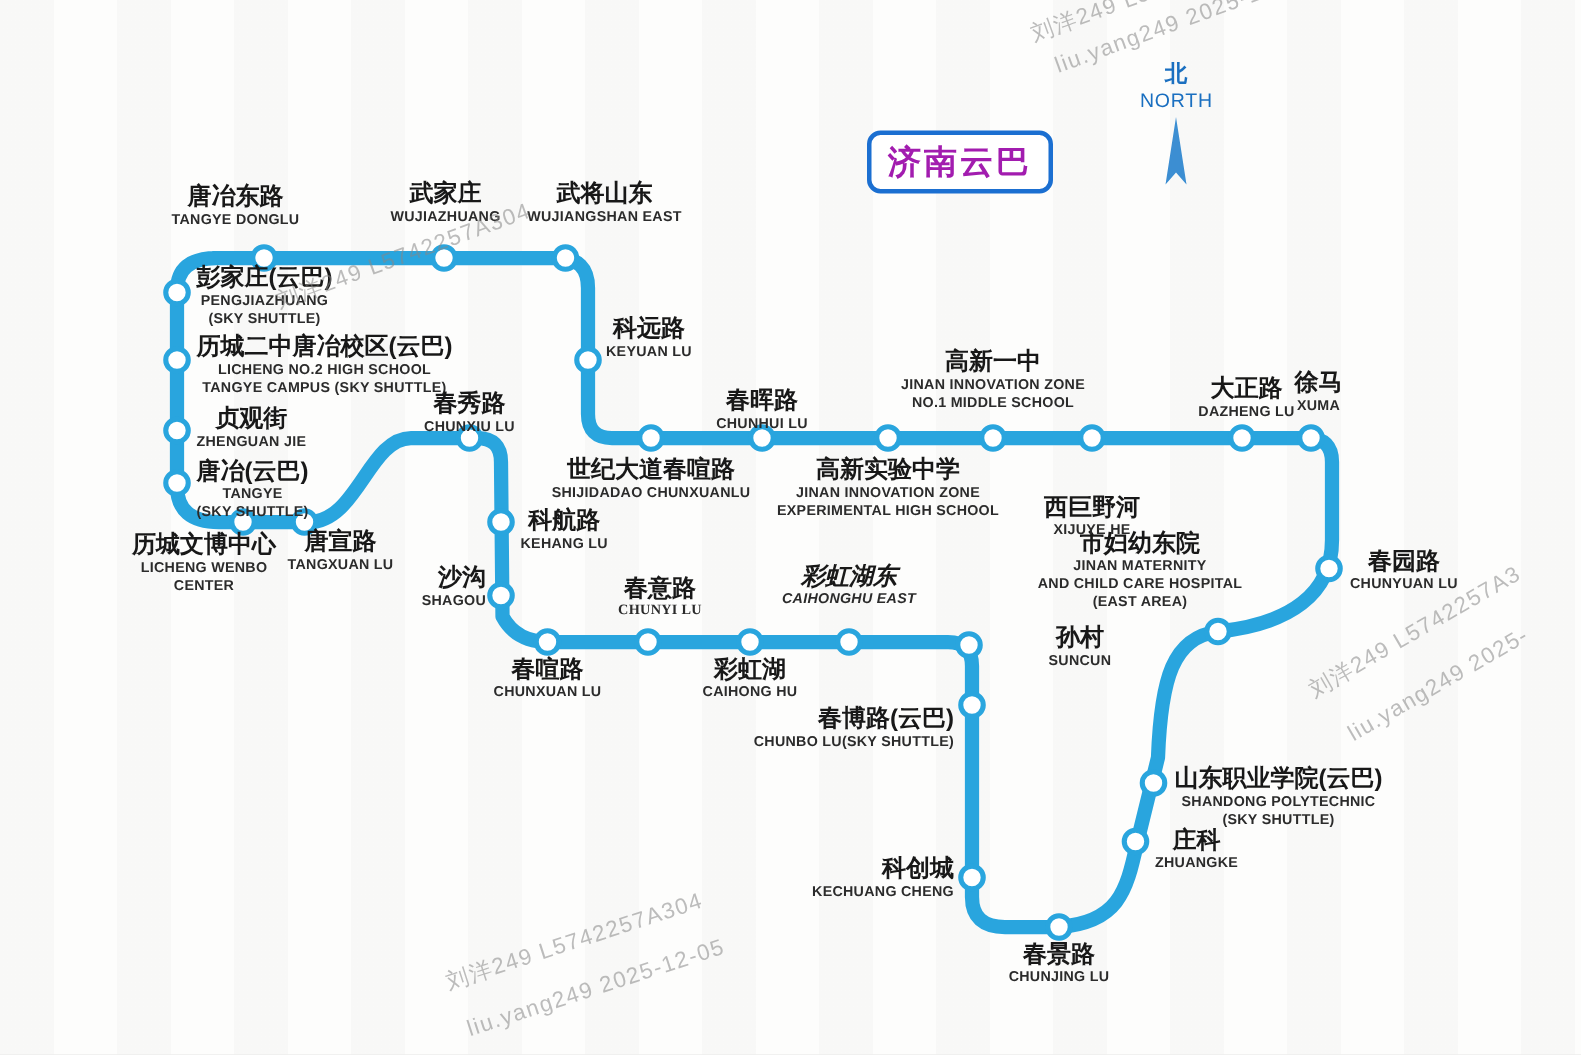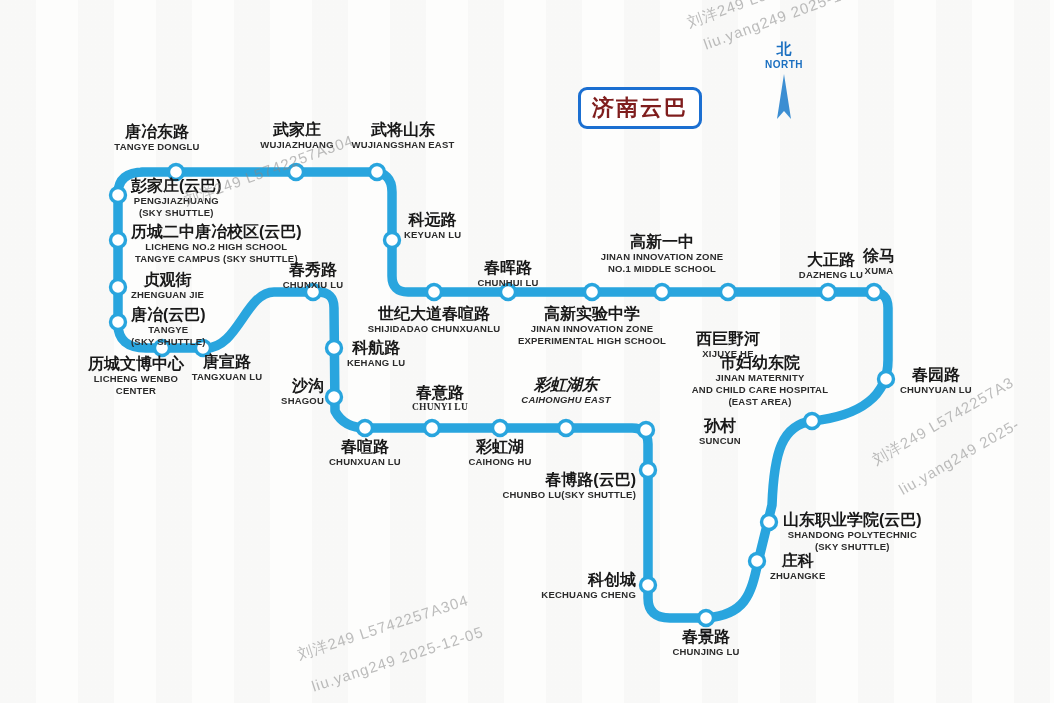--- a/index.html
+++ b/index.html
@@ -16,24 +16,24 @@
   .station-label .zh{font-size:16px;font-weight:700;color:#181818;white-space:nowrap;line-height:1.12;}
   .station-label .en{font-size:9.5px;font-weight:700;color:#2b2b2b;white-space:nowrap;line-height:1.25;letter-spacing:.2px;}
   .align-center{transform:translateX(-50%);text-align:center;}
   .align-right{transform:translateX(-100%);text-align:right;}
   .align-left{text-align:center;}
   .badge{
     position:absolute;left:578px;top:87px;width:118px;height:36px;z-index:3;
     border:3px solid #1b6fd1;border-radius:9px;background:#ffffff;
     display:flex;align-items:center;justify-content:center;
   }
-  .badge span{font-size:22px;font-weight:700;color:#7f1d1d;letter-spacing:2px;}
+  .badge span{font-size:22px;font-weight:700;color:#a21caf;letter-spacing:2px;}
   .north{position:absolute;left:760px;top:40px;width:48px;z-index:3;text-align:center;color:#1a6fc0;}
   .north-zh{font-size:15px;font-weight:700;}
-  .north-en{font-size:10px;font-weight:700;letter-spacing:.5px;}
+  .north-en{font-size:13px;font-weight:400;letter-spacing:.5px;}
   .needle{display:block;margin:3px auto 0;}
   .needle polygon{fill:#3c8ed2;}
   #watermarks{position:absolute;left:0;top:0;width:100%;height:100%;z-index:4;pointer-events:none;}
   .wm{
     position:absolute;font-size:15px;color:rgba(135,135,135,0.55);
     white-space:nowrap;letter-spacing:1px;transform-origin:left center;font-weight:400;
   }
 </style>
 </head>
 <body>

